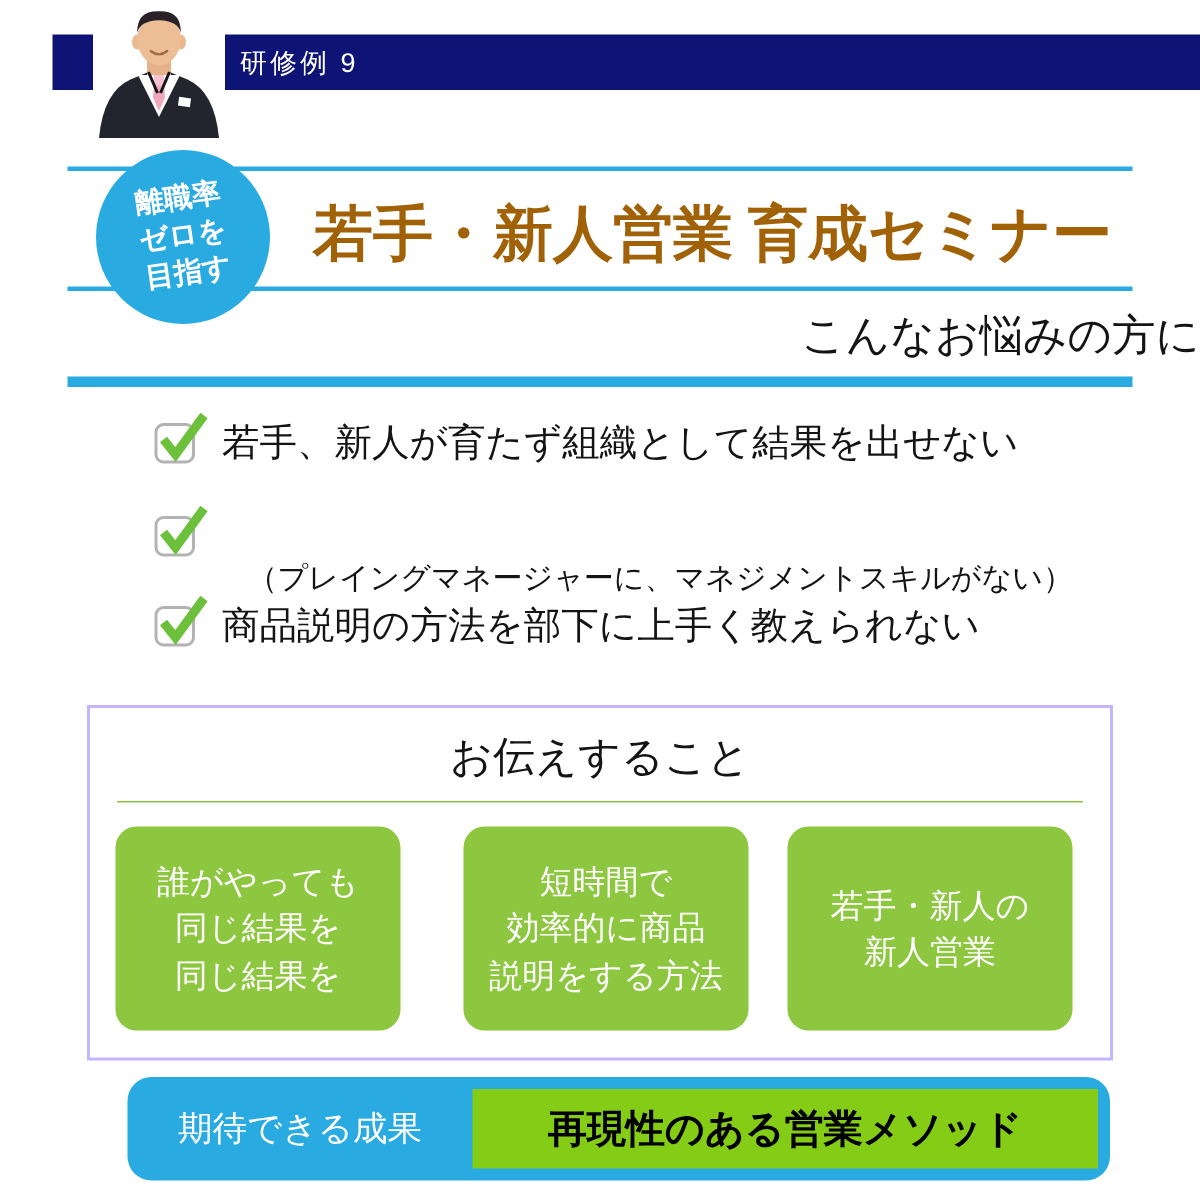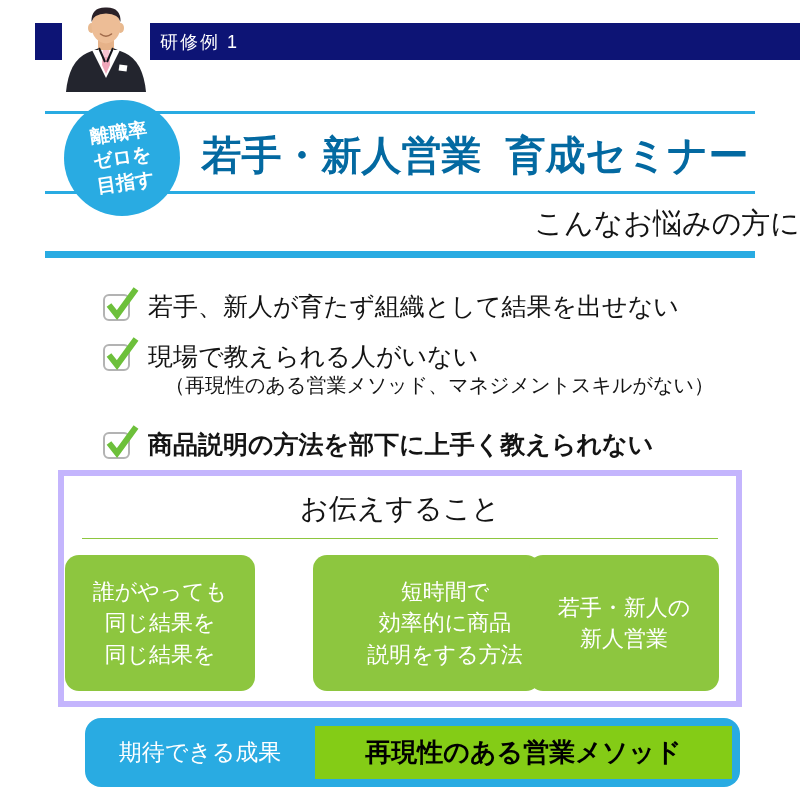--- a/index.html
+++ b/index.html
@@ -20,70 +20,70 @@
   .circle-badge .inner{transform:rotate(-8deg);color:#ffffff;font-weight:bold;font-size:19px;
                        line-height:1.32;text-align:center;}
   .circle-badge .inner span{display:block;}
 
   
   .rule-blue{position:absolute;left:45px;width:710px;height:3px;background:#29abe2;}
   .rule-top{top:111px;}
   .rule-bottom{top:191px;}
   .main-title{position:absolute;left:185px;right:35px;top:126px;height:58px;
               display:flex;align-items:center;justify-content:center;
-              font-family:Liberation Mono, monospace;font-weight:600;
-              font-size:40px;color:#0369a1;white-space:nowrap;}
+              font-family:Liberation Serif, serif;font-weight:600;
+              font-size:40px;color:#a16207;white-space:nowrap;}
 
   .subtitle{position:absolute;left:0;right:0;top:204px;text-align:right;
             font-size:29px;color:#141414;}
   .subtitle-underline{position:absolute;left:45px;width:710px;top:251px;height:7px;background:#29abe2;}
 
   
   .check-item{position:absolute;left:103px;display:flex;align-items:flex-start;}
   .check-item .cbx{position:relative;width:27px;height:27px;margin-top:4px;flex:none;}
   .cbx .box{position:absolute;left:0;top:0;width:27px;height:27px;border:2px solid #b3b3b3;
             border-radius:6px;background:#ffffff;box-sizing:border-box;}
   .cbx svg{position:absolute;left:1px;top:-9px;overflow:visible;}
   .check-item .txt{margin-left:18px;font-size:25px;color:#141414;white-space:nowrap;}
-  .item-1{top:290px;text-align:center;}
+  .item-1{top:278px;text-align:center;}
   .item-2{top:340px;}
-  .item-3{top:428px;font-weight:bold;}
+  .item-3{top:400px;}
   .check-note{position:absolute;left:165px;top:372px;font-size:20px;color:#141414;white-space:nowrap;}
 
   
   .offer-box{position:absolute;left:58px;top:470px;width:684px;height:237px;
-             border:6px solid #c4b5fd;box-sizing:border-box;background:#ffffff;}
+             border:2px solid #c4b5fd;box-sizing:border-box;background:#ffffff;}
   .offer-title{position:absolute;left:0;right:0;top:14px;text-align:center;
                font-size:28px;color:#141414;}
   .offer-divider{position:absolute;left:18px;right:18px;top:62px;height:1px;background:#8dc63f;}
   .offer-cards{position:absolute;left:0;top:79px;width:100%;height:136px;}
   .card{position:absolute;top:0;width:190px;height:136px;background:#8dc63f;border-radius:14px;
         color:#ffffff;font-size:22px;line-height:1.42;display:flex;flex-direction:column;
         align-items:center;justify-content:center;text-align:center;}
   .card span{display:block;}
-  .card-1{left:1px;}
-  .card-2{left:249px;padding-left:37px;}
+  .card-1{left:17px;}
+  .card-2{left:249px;}
   .card-3{left:465px;}
 
   
   .result-bar{position:absolute;left:85px;top:718px;width:655px;height:69px;
               background:#29abe2;border-radius:16px;}
   .result-label{position:absolute;left:0;top:0;width:230px;height:69px;display:flex;
                 align-items:center;justify-content:center;color:#ffffff;font-size:23px;border-radius:25px;}
   .result-value{position:absolute;left:230px;top:8px;right:8px;bottom:8px;background:#84cc16;
                 display:flex;align-items:center;justify-content:center;
                 font-size:26px;font-weight:bold;color:#000000;}
 </style>
 </head>
 <body>
 
 <div class="page">
 
   <div class="navy-bar">
-    <span>研修例 1</span>
+    <span>研修例 9</span>
   </div>
 
   <div class="photo">
     <svg width="88" height="88" viewBox="0 0 88 88">
       <rect x="0" y="0" width="88" height="88" fill="#ffffff"></rect>
       <path d="M4,88 Q7,57 25,49 L37,44 L51,44 L63,49 Q81,57 84,88 Z" fill="#23252e"></path>
       <path d="M30,46 L44,74 L58,46 Z" fill="#ffffff"></path>
       <rect x="36" y="33" width="16" height="13" fill="#e6b289"></rect>
       <path d="M41,46 L47,46 L48,61 L44,70 L40,61 Z" fill="#f0a7bb"></path>
       <path d="M41,46 L47,46 L48,53 L40,53 Z" fill="#f7c3d2"></path>
@@ -123,23 +123,22 @@
     <span class="txt">若手、新人が育たず組織として結果を出せない</span>
   </div>
 
   <div class="check-item item-2">
     <span class="cbx">
       <span class="box"></span>
       <svg width="36" height="36" viewBox="0 0 36 36">
         <polyline points="5,20 13,30 32,4" fill="none" stroke="#6dc03b" stroke-width="6"></polyline>
       </svg>
     </span>
-    <span class="txt">現場で教えられる人がいない</span>
   </div>
-  <div class="check-note">（再現性のある営業メソッド、マネジメントスキルがない）</div>
+  <div class="check-note">（プレイングマネージャーに、マネジメントスキルがない）</div>
 
   <div class="check-item item-3">
     <span class="cbx">
       <span class="box"></span>
       <svg width="36" height="36" viewBox="0 0 36 36">
         <polyline points="5,20 13,30 32,4" fill="none" stroke="#6dc03b" stroke-width="6"></polyline>
       </svg>
     </span>
     <span class="txt">商品説明の方法を部下に上手く教えられない</span>
   </div>

